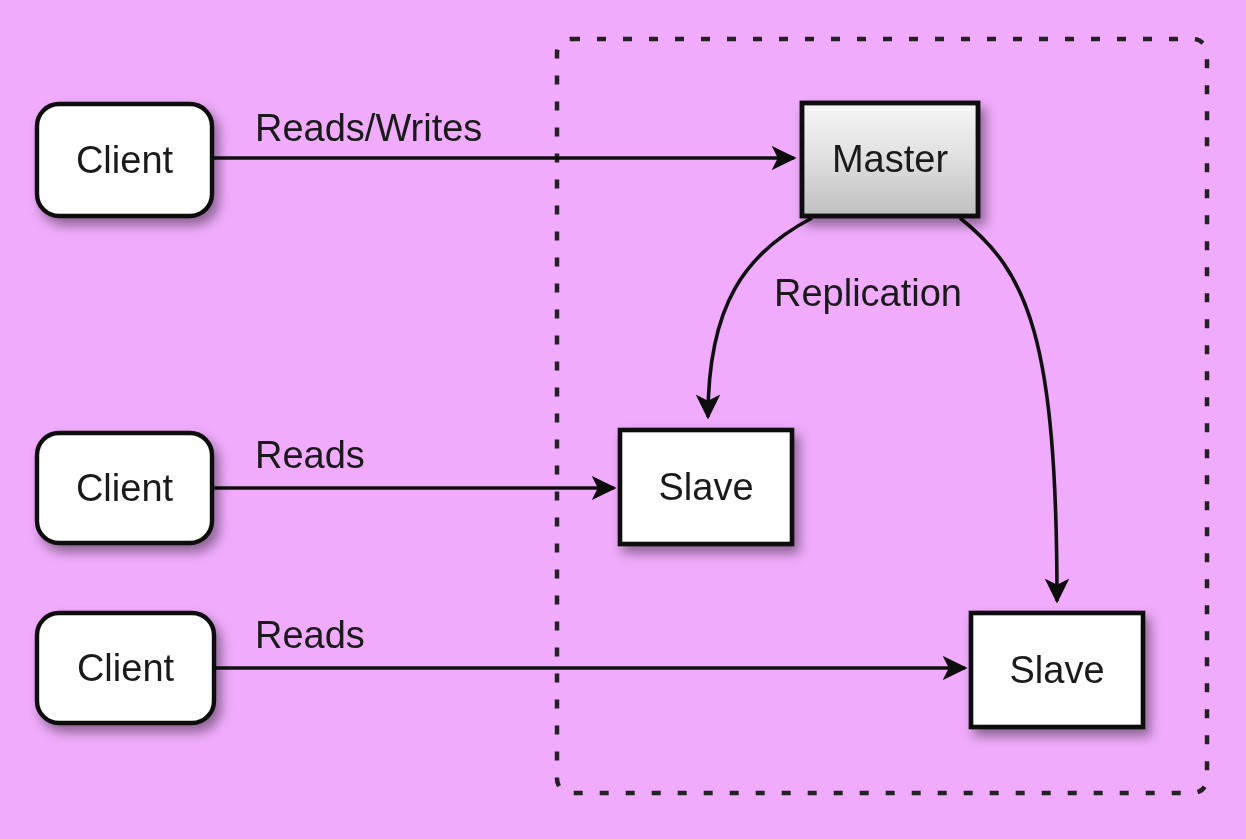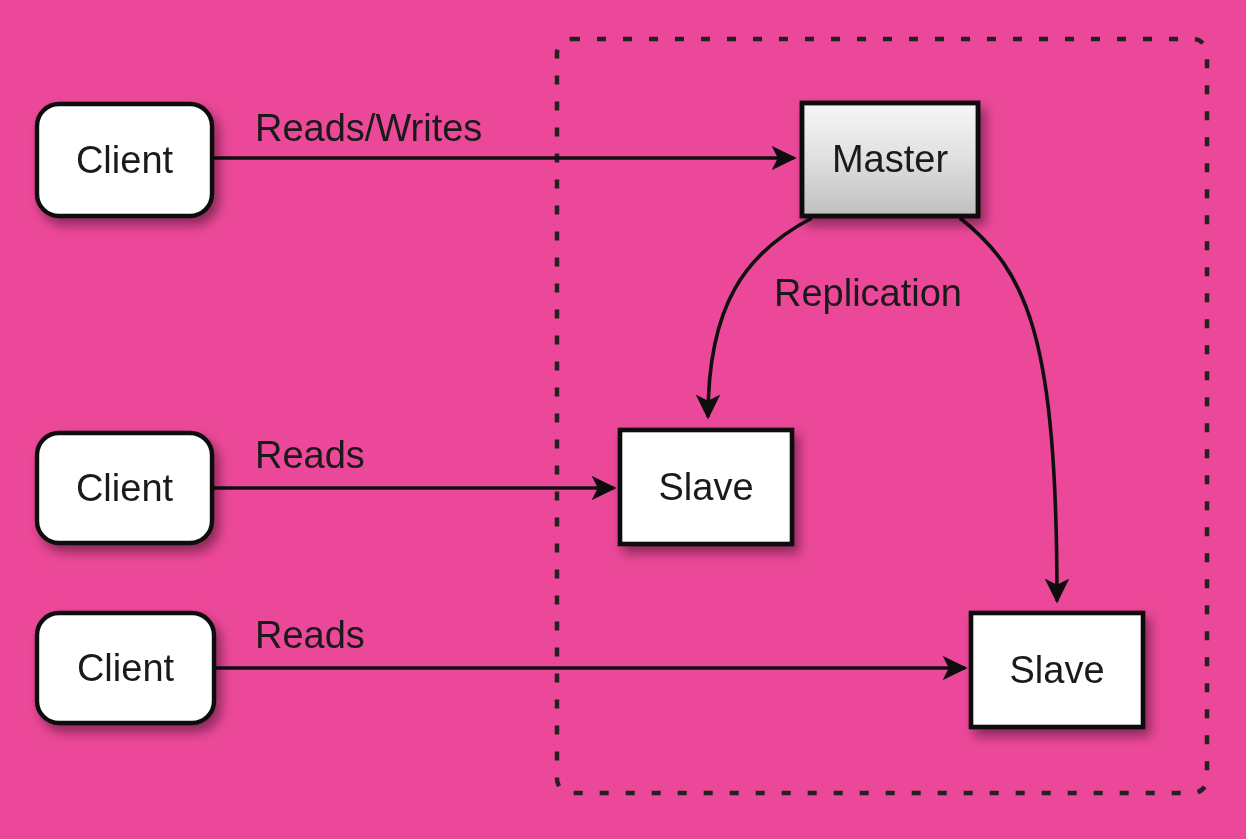--- a/index.html
+++ b/index.html
@@ -7,21 +7,21 @@
     padding: 0;
     background: #ffffff;
   }
   body {
     font-family: "Liberation Sans", sans-serif;
   }
   #canvas {
     position: relative;
     width: 1246px;
     height: 839px;
-    background: #ec4899;
+    background: #f0abfc;
     overflow: hidden;
   }
   #diagram-svg {
     position: absolute;
     left: 0;
     top: 0;
     width: 1246px;
     height: 839px;
   }
   .node-label {

